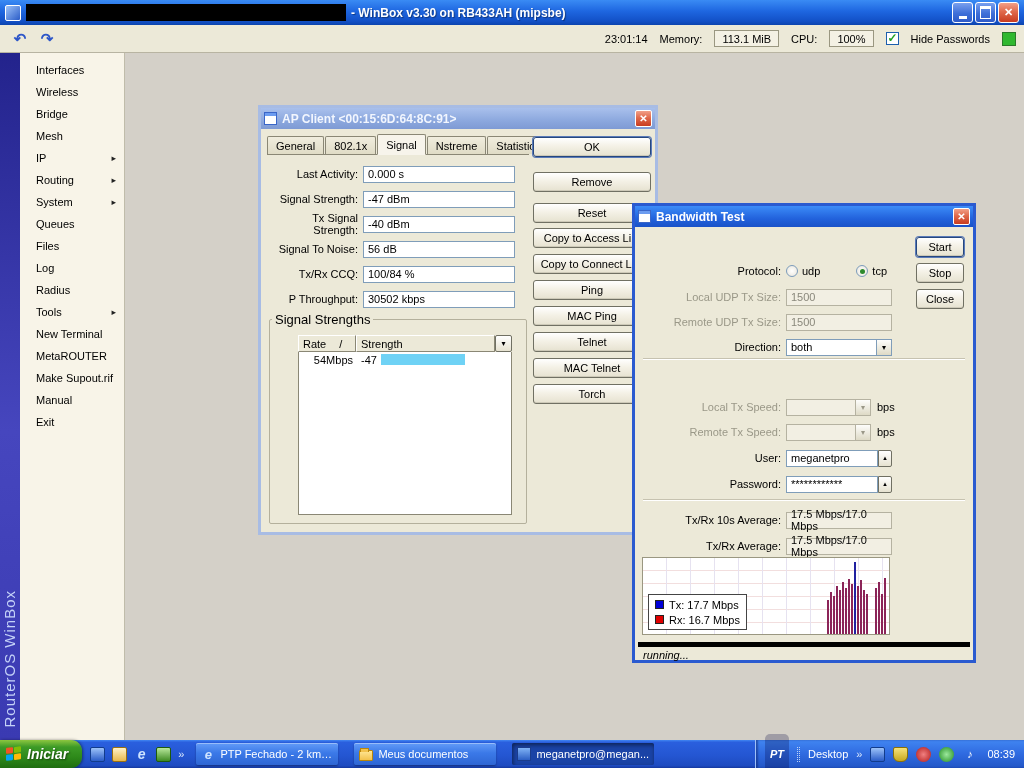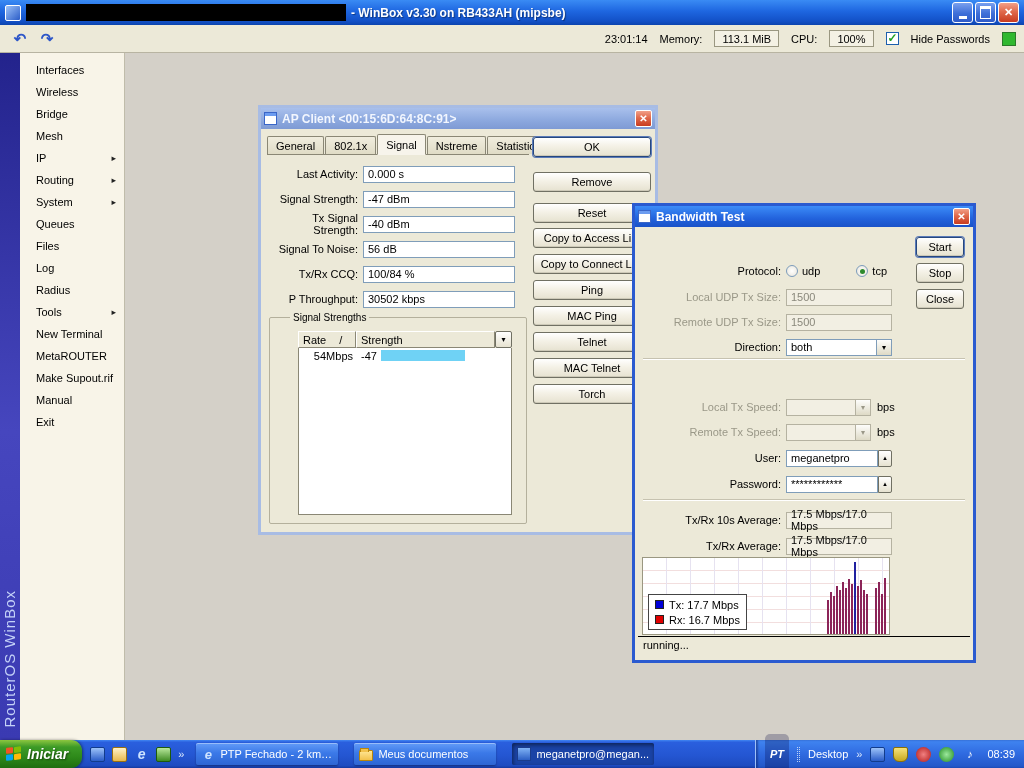--- a/index.html
+++ b/index.html
@@ -49,21 +49,21 @@
 
   
   .tabs{position:absolute;left:6px;top:26px;width:262px;height:21px;display:flex;align-items:flex-end;border-bottom:1px solid #8A8775;}
   .tab{height:18px;display:flex;align-items:center;padding:0 8px;margin-right:1px;border:1px solid #8A8775;border-bottom:none;border-radius:2px 2px 0 0;background:linear-gradient(#F0EDDE,#E0DCC6);}
   .tab.active{height:21px;background:#F7F4EB;margin-bottom:-1px;border-bottom:1px solid #F7F4EB;position:relative;z-index:1;}
   .ap-row{position:absolute;left:6px;display:flex;align-items:center;height:18px;}
   .ap-label{width:96px;text-align:right;padding-right:5px;}
   .xp-input{border:1px solid #7F9DB9;background:#fff;height:17px;padding:1px 4px;display:inline-flex;align-items:center;}
   .ap-value{width:152px;}
   .groupbox{position:absolute;left:8px;top:204px;width:258px;height:212px;border:1px solid #B4B09C;border-radius:2px;}
-  .groupbox legend{font-size:10px;margin-left:20px;padding:0 3px;}
+  .groupbox legend{font-size:13px;margin-left:2px;padding:0 3px;}
   .sstable{position:absolute;left:28px;top:8px;width:214px;bottom:8px;}
   .ss-header{display:flex;height:17px;}
   .ss-hcell{border:1px solid;border-color:#FFFFFF #8A8775 #8A8775 #FFFFFF;background:#ECE9D8;display:flex;align-items:center;padding:0 4px;gap:13px;}
   .ss-hcell.rate{width:58px;}
   .ss-hcell.strength{flex:1;}
   .ss-hbtn{width:17px;height:17px;border:1px solid #707063;border-radius:2px;background:linear-gradient(#FFFFFF,#E6E2D0);display:flex;align-items:center;justify-content:center;font-size:8px;}
   .ss-body{position:absolute;left:0;top:17px;right:0;bottom:0;background:#fff;border:1px solid #8A8775;border-top:none;}
   .ss-row{display:flex;height:15px;align-items:center;}
   .ss-cell.rate{width:54px;text-align:right;}
   .ss-cell.strength{display:flex;align-items:center;gap:4px;padding-left:8px;}
@@ -90,21 +90,21 @@
   .bt-sep{position:absolute;left:8px;right:8px;height:2px;border-top:1px solid #C6C2B0;border-bottom:1px solid #FFFFFF;}
   .bt-btn{position:absolute;left:281px;width:48px;height:20px;}
   .bt-chart{position:absolute;left:7px;top:351px;width:248px;height:78px;background:#fff;border:1px solid #9A9781;
     background-image:repeating-linear-gradient(to right,transparent 0 23px,#E6E2F0 23px 24px),
                      repeating-linear-gradient(to bottom,transparent 0 12px,#F2DEDE 12px 13px);}
   .bars{position:absolute;right:3px;bottom:0;display:flex;align-items:flex-end;gap:1px;}
   .bar{width:2px;flex:0 0 auto;}
   .legend{position:absolute;left:5px;bottom:4px;background:#fff;border:1px solid #444;padding:2px 6px;}
   .leg-row{display:flex;align-items:center;gap:5px;height:15px;white-space:nowrap;}
   .leg-swatch{width:9px;height:9px;border:1px solid #222;display:inline-block;}
-  .bt-status{position:absolute;left:3px;right:3px;bottom:1px;height:23px;border-top:1px solid #000000;padding:2px 5px;}
+  .bt-status{position:absolute;left:3px;right:3px;bottom:1px;height:17px;border-top:5px solid #000000;padding:2px 5px;font-style:italic;}
 
   
   .taskbar{position:absolute;left:0;bottom:0;width:1024px;height:28px;display:flex;align-items:center;
     background:linear-gradient(180deg,#4186F2 0%,#2A5FDE 8%,#2456D2 55%,#1E4BC0 92%,#15389E 100%);}
   .start-btn{height:28px;padding:0 14px 0 6px;border-radius:0 11px 11px 0;display:flex;align-items:center;gap:5px;flex:0 0 auto;
     background:linear-gradient(180deg,#8CC63F 0%,#3D9A27 25%,#2E8A1A 60%,#1F6E10 100%);box-shadow:1px 0 3px rgba(0,0,0,.45);}
   .start-label{color:#fff;font-weight:bold;font-style:italic;font-size:14px;text-shadow:1px 1px 2px rgba(0,0,0,.5);}
   .win-flag{width:16px;height:14px;display:grid;grid-template-columns:7px 7px;grid-template-rows:6px 6px;gap:1px;transform:skewY(-6deg);}
   .win-flag span{border-radius:1px;}
   .ql{display:flex;align-items:center;gap:7px;padding:0 8px;}

